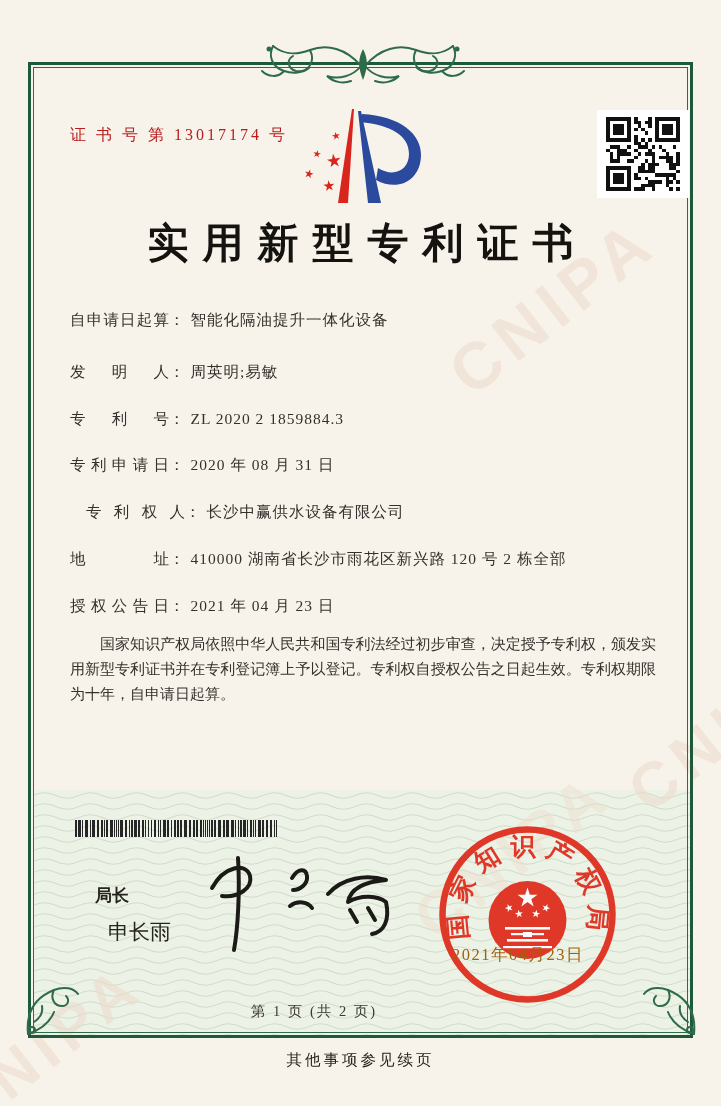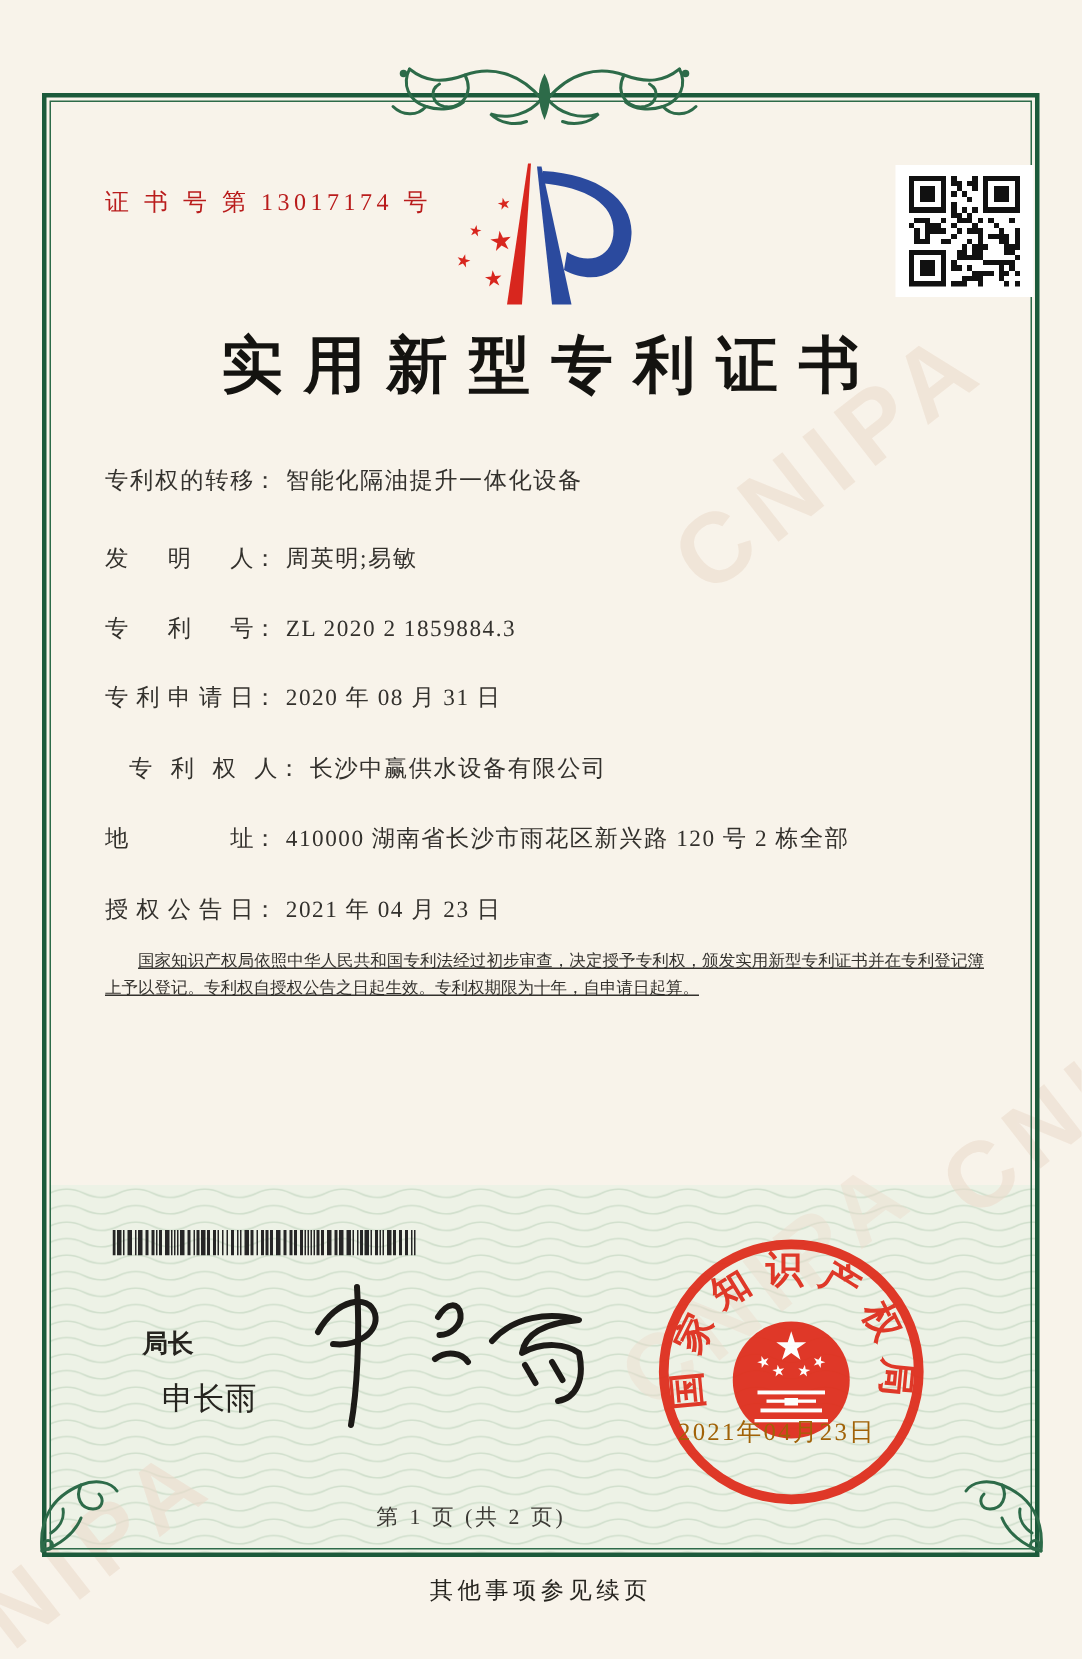--- a/index.html
+++ b/index.html
@@ -49,21 +49,21 @@
     display:inline-block;width:99px;vertical-align:bottom;
     text-align:justify;text-align-last:justify;letter-spacing:0;
   }
   .colon{display:inline-block;margin-right:6px;}
   .fvalue{letter-spacing:1px;}
   .grant-no-group{position:absolute;left:300px;top:0;white-space:nowrap;}
   .grant-no-group .flabel{width:auto;letter-spacing:2px;}
   
   .body-text{
     position:absolute;left:70px;top:632px;width:586px;z-index:4;
-    font-size:11px;line-height:1.67;color:#33312d;text-align:justify;text-decoration:underline;
+    font-size:15px;line-height:1.67;color:#33312d;text-align:justify;
   }
   .body-text p{margin:0;text-indent:2em;}
   
   .barcode{position:absolute;left:75px;top:820px;z-index:4;}
   .sig-title{position:absolute;left:95px;top:884px;z-index:4;
     font-family:"Liberation Sans","DejaVu Sans",sans-serif;font-weight:bold;font-size:17px;color:#26241f;}
   .sig-name{position:absolute;left:108px;top:918px;z-index:4;
     font-family:"Liberation Sans","DejaVu Sans",sans-serif;font-weight:normal;font-size:21px;color:#26241f;}
   .sig-script{position:absolute;left:190px;top:850px;z-index:4;}
   .seal{position:absolute;left:435px;top:822px;z-index:5;opacity:.93;}
@@ -374,21 +374,21 @@
       <rect x="10" y="20" width="1" height="1" fill="#111"></rect>
       <rect x="13" y="20" width="1" height="1" fill="#111"></rect>
       <rect x="18" y="20" width="1" height="1" fill="#111"></rect>
       <rect x="20" y="20" width="1" height="1" fill="#111"></rect>
     </svg>
 </div>
 
 <div class="doc-title">实用新型专利证书</div>
 
 <div class="row" style="top:310px;">
-  <span class="flabel">专利权的转移</span><span class="colon">：</span><span class="fvalue">智能化隔油提升一体化设备</span>
+  <span class="flabel">自申请日起算</span><span class="colon">：</span><span class="fvalue">智能化隔油提升一体化设备</span>
 </div>
 <div class="row" style="top:362px;">
   <span class="flabel">发明人</span><span class="colon">：</span><span class="fvalue">周英明;易敏</span>
 </div>
 <div class="row" style="top:409px;">
   <span class="flabel">专利号</span><span class="colon">：</span><span class="fvalue">ZL 2020 2 1859884.3</span>
 </div>
 <div class="row" style="top:455px;">
   <span class="flabel">专利申请日</span><span class="colon">：</span><span class="fvalue">2020 年 08 月 31 日</span>
 </div>

